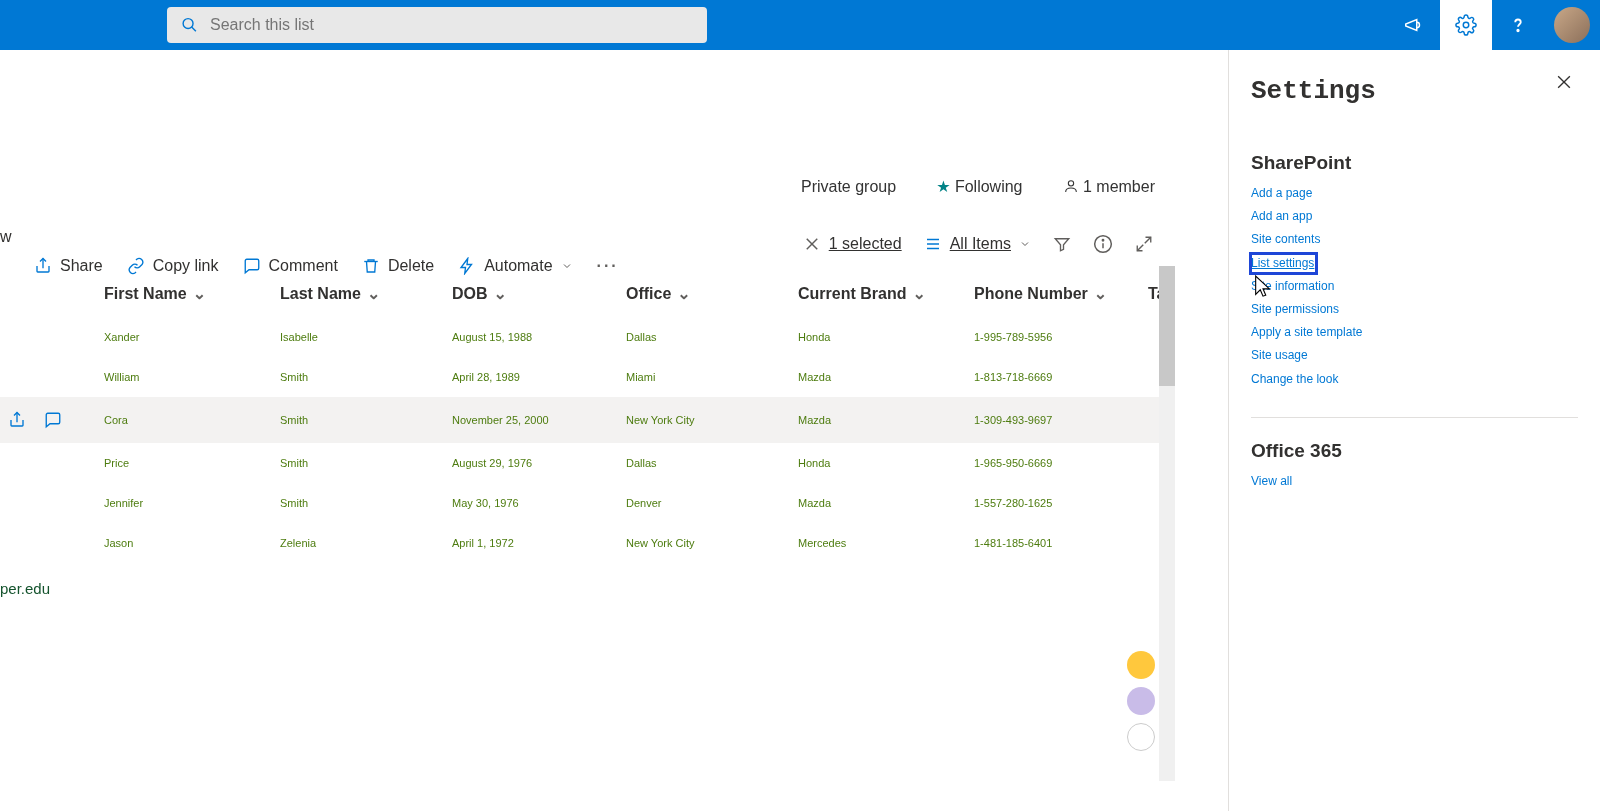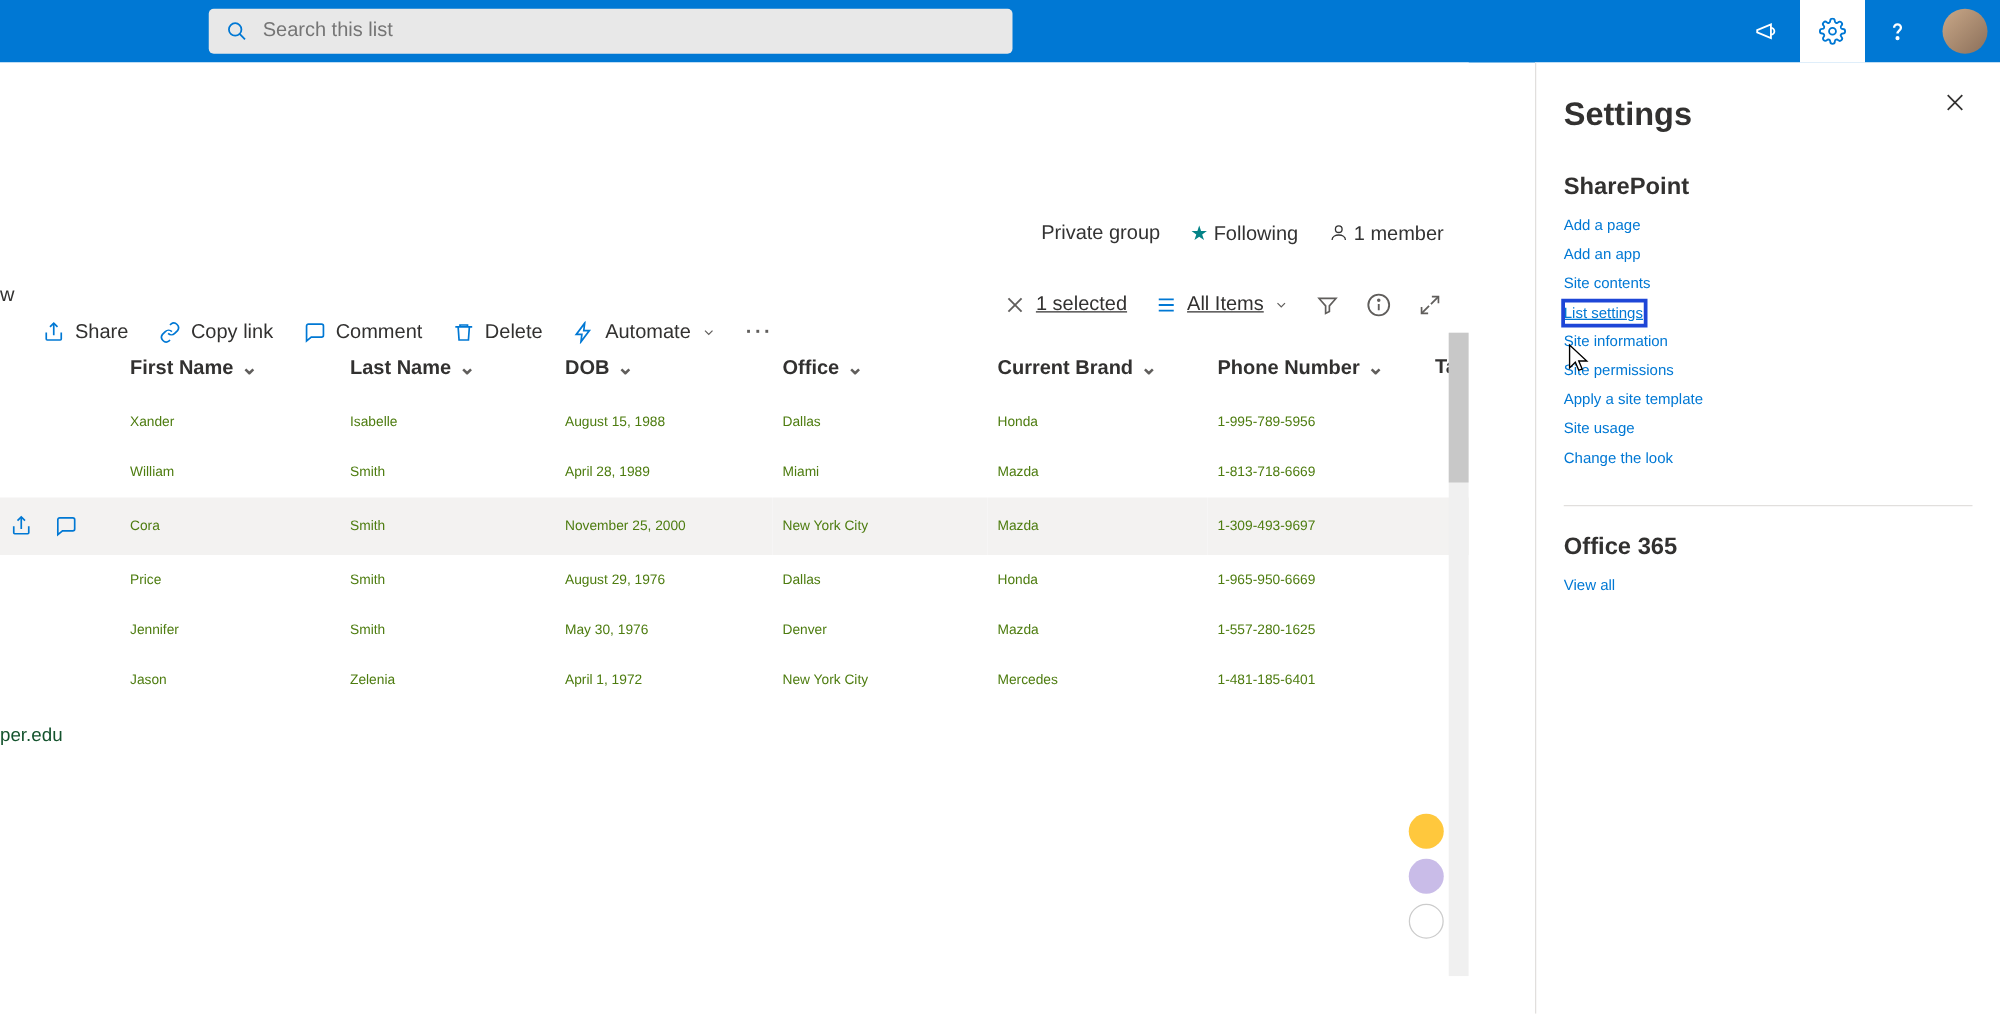--- a/index.html
+++ b/index.html
@@ -1,30 +1,30 @@
 <!DOCTYPE html>
 <html><head>
 <meta charset="utf-8">
 <style>
   * { box-sizing: border-box; margin: 0; padding: 0; font-family: "Segoe UI", Arial, sans-serif; }
   body { width: 1600px; height: 811px; overflow: hidden; background: #fff; color: #323130; position: relative; }
 
   
   .topbar { position: absolute; top:0; left:0; right:0; height:50px; background:#0078d4; display:flex; align-items:center; }
-  .search-wrap { margin-left:167px; width:643px; height:36px; background:#e8e8e8; border-radius:4px; display:flex; align-items:center; padding:0 14px; gap:12px; }
+  .search-wrap { margin-left:167px; width:540px; height:36px; background:#e8e8e8; border-radius:4px; display:flex; align-items:center; padding:0 14px; gap:12px; }
   .search-wrap svg { color:#0078d4; }
   .search-wrap input { border:none; background:transparent; font-size:16px; outline:none; width:100%; color:#555; }
   .topbar-right { margin-left:auto; display:flex; align-items:center; height:100%; }
   .topbar-btn { width:52px; height:50px; display:flex; align-items:center; justify-content:center; color:#fff; cursor:pointer; }
   .topbar-btn.active { background:#fff; color:#0078d4; }
   .avatar { width:36px; height:36px; border-radius:50%; background:linear-gradient(135deg,#c9a888,#8b6f5a); margin:0 10px; }
 
   
   .blank-header { position:absolute; top:50px; left:0; right:425px; height:160px; background:#fff; }
-  .header-meta { position:absolute; top:177px; right:445px; display:flex; align-items:center; gap:24px; font-size:16px; color:#333; }
+  .header-meta { position:absolute; top:177px; right:445px; display:flex; align-items:center; gap:40px; font-size:16px; color:#333; }
   .star { color:#038387; }
 
   
   .cmdbar { position:absolute; top:222px; left:0; right:425px; height:44px; display:flex; align-items:center; padding-left:0; border-bottom:1px solid transparent; }
   .cmd { display:flex; align-items:center; gap:8px; padding:0 12px; font-size:16px; color:#323130; cursor:pointer;margin-top:44px; }
   .cmd svg { color:#0078d4; }
   .cmdbar-right { margin-left:auto; display:flex; align-items:center; gap:10px; padding-right:16px; }
   .cmdr { display:flex; align-items:center; gap:8px; font-size:16px; color:#323130; cursor:pointer; padding:0 6px;text-decoration:underline;}
   .cmdr svg { color:#605e5c; }
   .sel-x svg { color:#605e5c; }
@@ -38,21 +38,21 @@
   table.list { width:100%; border-collapse:collapse; table-layout:fixed; }
   table.list th { text-align:left; font-weight:600; font-size:16px; padding:18px 8px 14px 8px; color:#323130; }
   table.list th .chev { margin-left:6px; color:#605e5c; }
   table.list td { font-size:11px; padding:14px 8px; color:#4d7c0f; }
   table.list tr.row:hover, table.list tr.row.sel { background:#f3f2f1; }
   .row-icons { display:flex; gap:18px; align-items:center; color:#0078d4; height:100%; }
   .trunc { white-space:nowrap; overflow:hidden; text-overflow:ellipsis; }
 
   
   .panel { position:absolute; top:50px; right:0; width:372px; bottom:0; background:#fff; border-left:1px solid #e1dfdd; padding:26px 22px; }
-  .panel h1 { font-size:26px; font-weight:600; margin-bottom:32px; }
+  .panel h1 { font-size:26px; font-weight:600; margin-bottom:46px;font-family:Liberation Mono, monospace; }
   .panel .close { position:absolute; top:22px; right:26px; cursor:pointer; color:#323130; }
   .panel h2 { font-size:19px; font-weight:700; margin-bottom:10px; }
   .panel .links { display:flex; flex-direction:column; gap:4px; margin-bottom:28px; }
   .panel .links a { color:#0078d4; font-size:12px; text-decoration:none; line-height:1.6; cursor:pointer; }
   .panel .links a.hl { text-decoration:underline; outline:3px solid #1e46d7; outline-offset:-1px; padding-right:2px; width:max-content;}
   .panel hr { border:none; border-top:1px solid #e1dfdd; margin:22px 0; }
 
   .cursor { position:absolute; top:274px; left:1252px; pointer-events:none; color:#000; }
 
   

